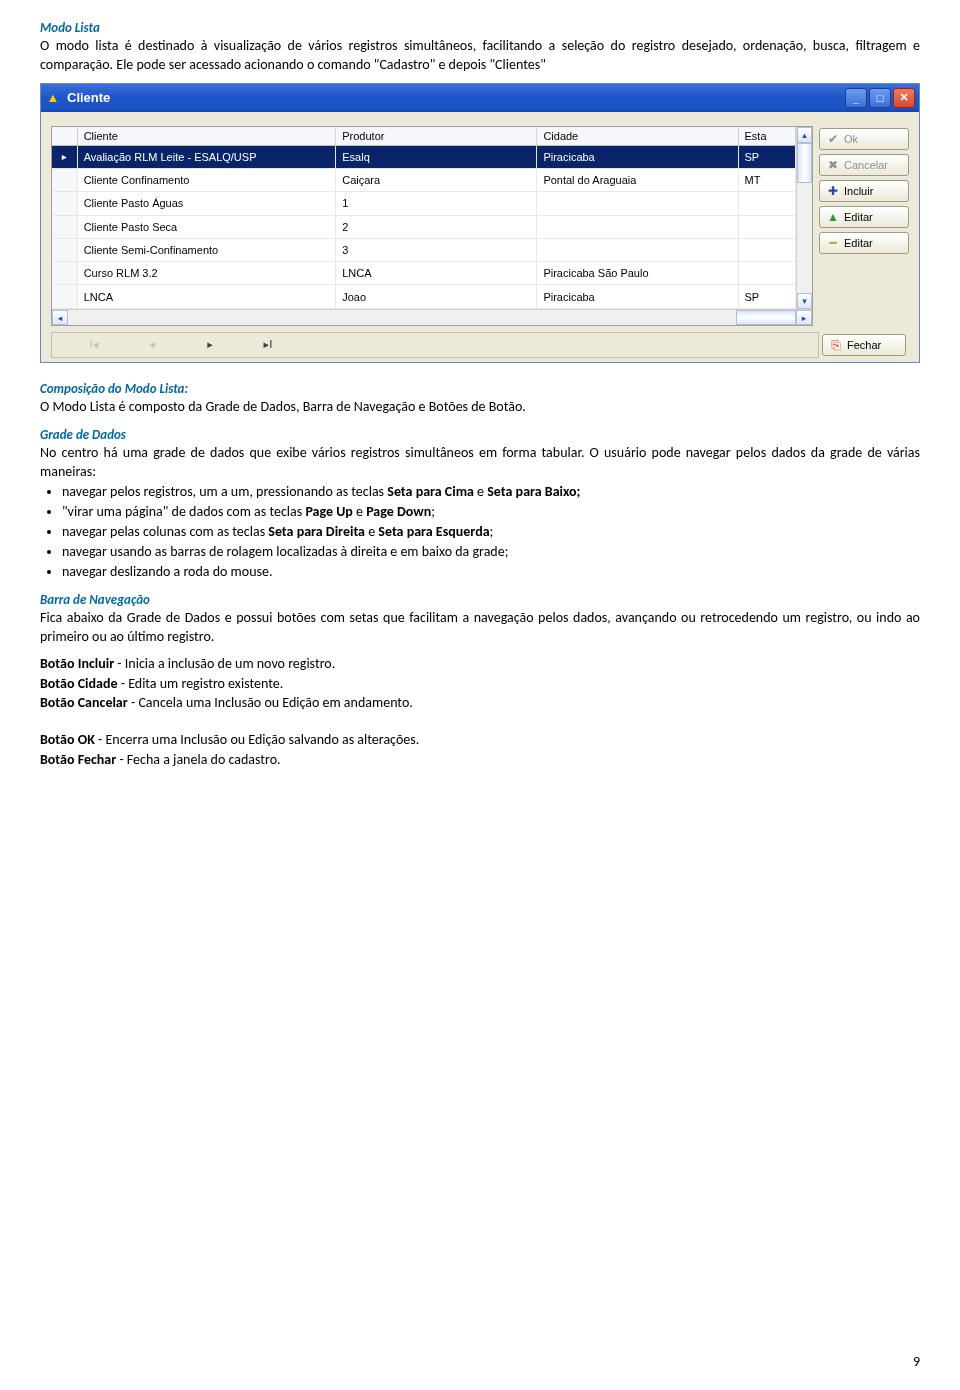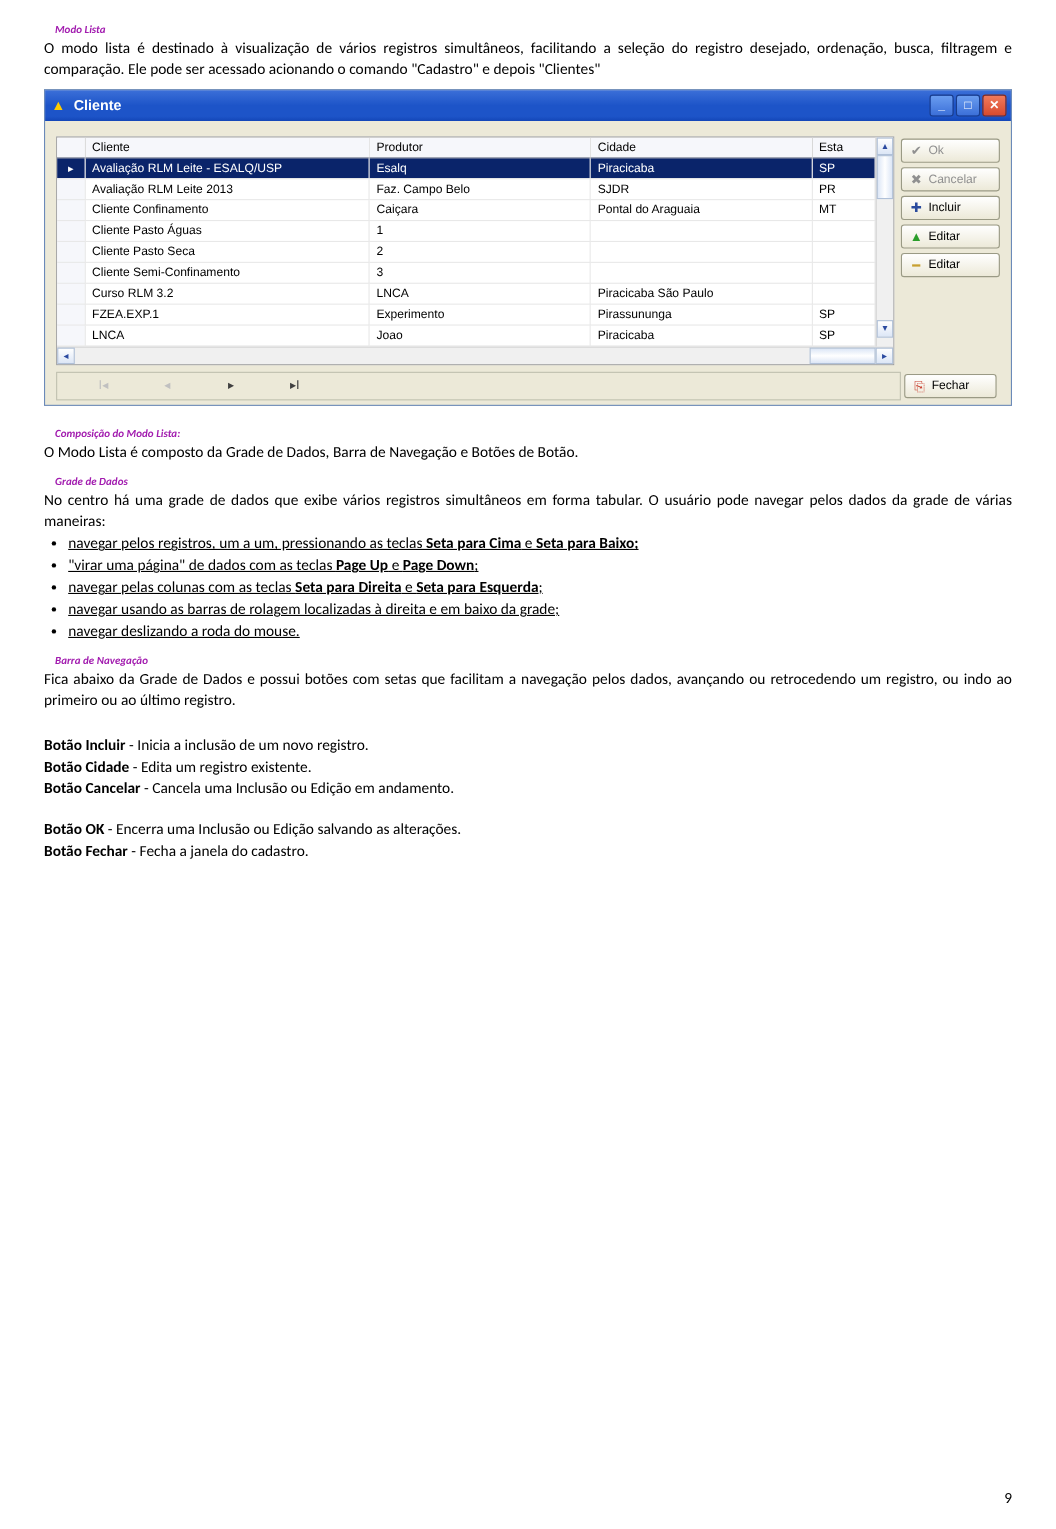--- a/index.html
+++ b/index.html
@@ -9,37 +9,35 @@
     font-family: Calibri, Arial, sans-serif;
     font-size: 14px;
     color: #000;
     padding: 20px 40px 40px 40px;
     position: relative;
     min-height: 1390px;
   }
   .heading-italic {
     font-weight: bold;
     font-style: italic;
-    color: #a21caf;
-    font-size: 10px;
+    color: #0369a1;
+    font-size: 13px;
     margin-bottom: 2px;
-    margin-left: 10px;
   }
   .para {
     text-align: justify;
     line-height: 1.35;
     margin-bottom: 8px;
   }
   ul {
     margin: 2px 0 10px 22px;
   }
   ul li {
     line-height: 1.35;
     margin-bottom: 1px;
-    text-decoration: underline;
   }
   .bold { font-weight: bold; }
 
   
   .window {
     border: 1px solid #6b8ab9;
     background: #ece9d8;
     margin: 6px 0 18px 0;
     width: 100%;
   }
@@ -273,27 +271,20 @@
             <tbody id="grid-body">
                 <tr class="selected">
                   <td class="row-indicator">▸</td>
                   <td>Avaliação RLM Leite - ESALQ/USP</td>
                   <td>Esalq</td>
                   <td>Piracicaba</td>
                   <td>SP</td>
                 </tr>
                 <tr>
                   <td class="row-indicator"></td>
-                  <td>Avaliação RLM Leite 2013</td>
-                  <td>Faz. Campo Belo</td>
-                  <td>SJDR</td>
-                  <td>PR</td>
-                </tr>
-                <tr>
-                  <td class="row-indicator"></td>
                   <td>Cliente Confinamento</td>
                   <td>Caiçara</td>
                   <td>Pontal do Araguaia</td>
                   <td>MT</td>
                 </tr>
                 <tr>
                   <td class="row-indicator"></td>
                   <td>Cliente Pasto Águas</td>
                   <td>1</td>
                   <td></td>
@@ -312,27 +303,20 @@
                   <td>3</td>
                   <td></td>
                   <td></td>
                 </tr>
                 <tr>
                   <td class="row-indicator"></td>
                   <td>Curso RLM 3.2</td>
                   <td>LNCA</td>
                   <td>Piracicaba São Paulo</td>
                   <td></td>
-                </tr>
-                <tr>
-                  <td class="row-indicator"></td>
-                  <td>FZEA.EXP.1</td>
-                  <td>Experimento</td>
-                  <td>Pirassununga</td>
-                  <td>SP</td>
                 </tr>
                 <tr>
                   <td class="row-indicator"></td>
                   <td>LNCA</td>
                   <td>Joao</td>
                   <td>Piracicaba</td>
                   <td>SP</td>
                 </tr>
               </tbody>
           </table>
@@ -401,19 +385,19 @@
   <li><span>navegar pelos registros, um a um, pressionando as teclas </span><span class="bold">Seta para Cima</span><span> e </span><span class="bold">Seta para Baixo;</span></li>
   <li><span>"virar uma página" de dados com as teclas </span><span class="bold">Page Up</span><span> e </span><span class="bold">Page Down</span><span>;</span></li>
   <li><span>navegar pelas colunas com as teclas </span><span class="bold">Seta para Direita</span><span> e </span><span class="bold">Seta para Esquerda</span><span>;</span></li>
   <li>navegar usando as barras de rolagem localizadas à direita e em baixo da grade;</li>
   <li>navegar deslizando a roda do mouse.</li>
 </ul>
 
 <div class="heading-italic">Barra de Navegação</div>
 <p class="para">Fica abaixo da Grade de Dados e possui botões com setas que facilitam a navegação pelos dados, avançando ou retrocedendo um registro, ou indo ao primeiro ou ao último registro.</p>
 
-<p class="para" style="margin-top:22px;margin-bottom:1px"><span class="bold">Botão Incluir</span><span> - Inicia a inclusão de um novo registro.</span></p>
+<p class="para" style="margin-top:8px;margin-bottom:1px"><span class="bold">Botão Incluir</span><span> - Inicia a inclusão de um novo registro.</span></p>
 <p class="para" style="margin-bottom:1px"><span class="bold">Botão Cidade</span><span> - Edita um registro existente.</span></p>
 <p class="para" style="margin-bottom:18px"><span class="bold">Botão Cancelar</span><span> - Cancela uma Inclusão ou Edição em andamento.</span></p>
 <p class="para" style="margin-bottom:1px"><span class="bold">Botão OK</span><span> - Encerra uma Inclusão ou Edição salvando as alterações.</span></p>
 <p class="para" style="margin-bottom:4px"><span class="bold">Botão Fechar</span><span> - Fecha a janela do cadastro.</span></p>
 
 <div class="page-num">9</div>
 
 </body></html>

